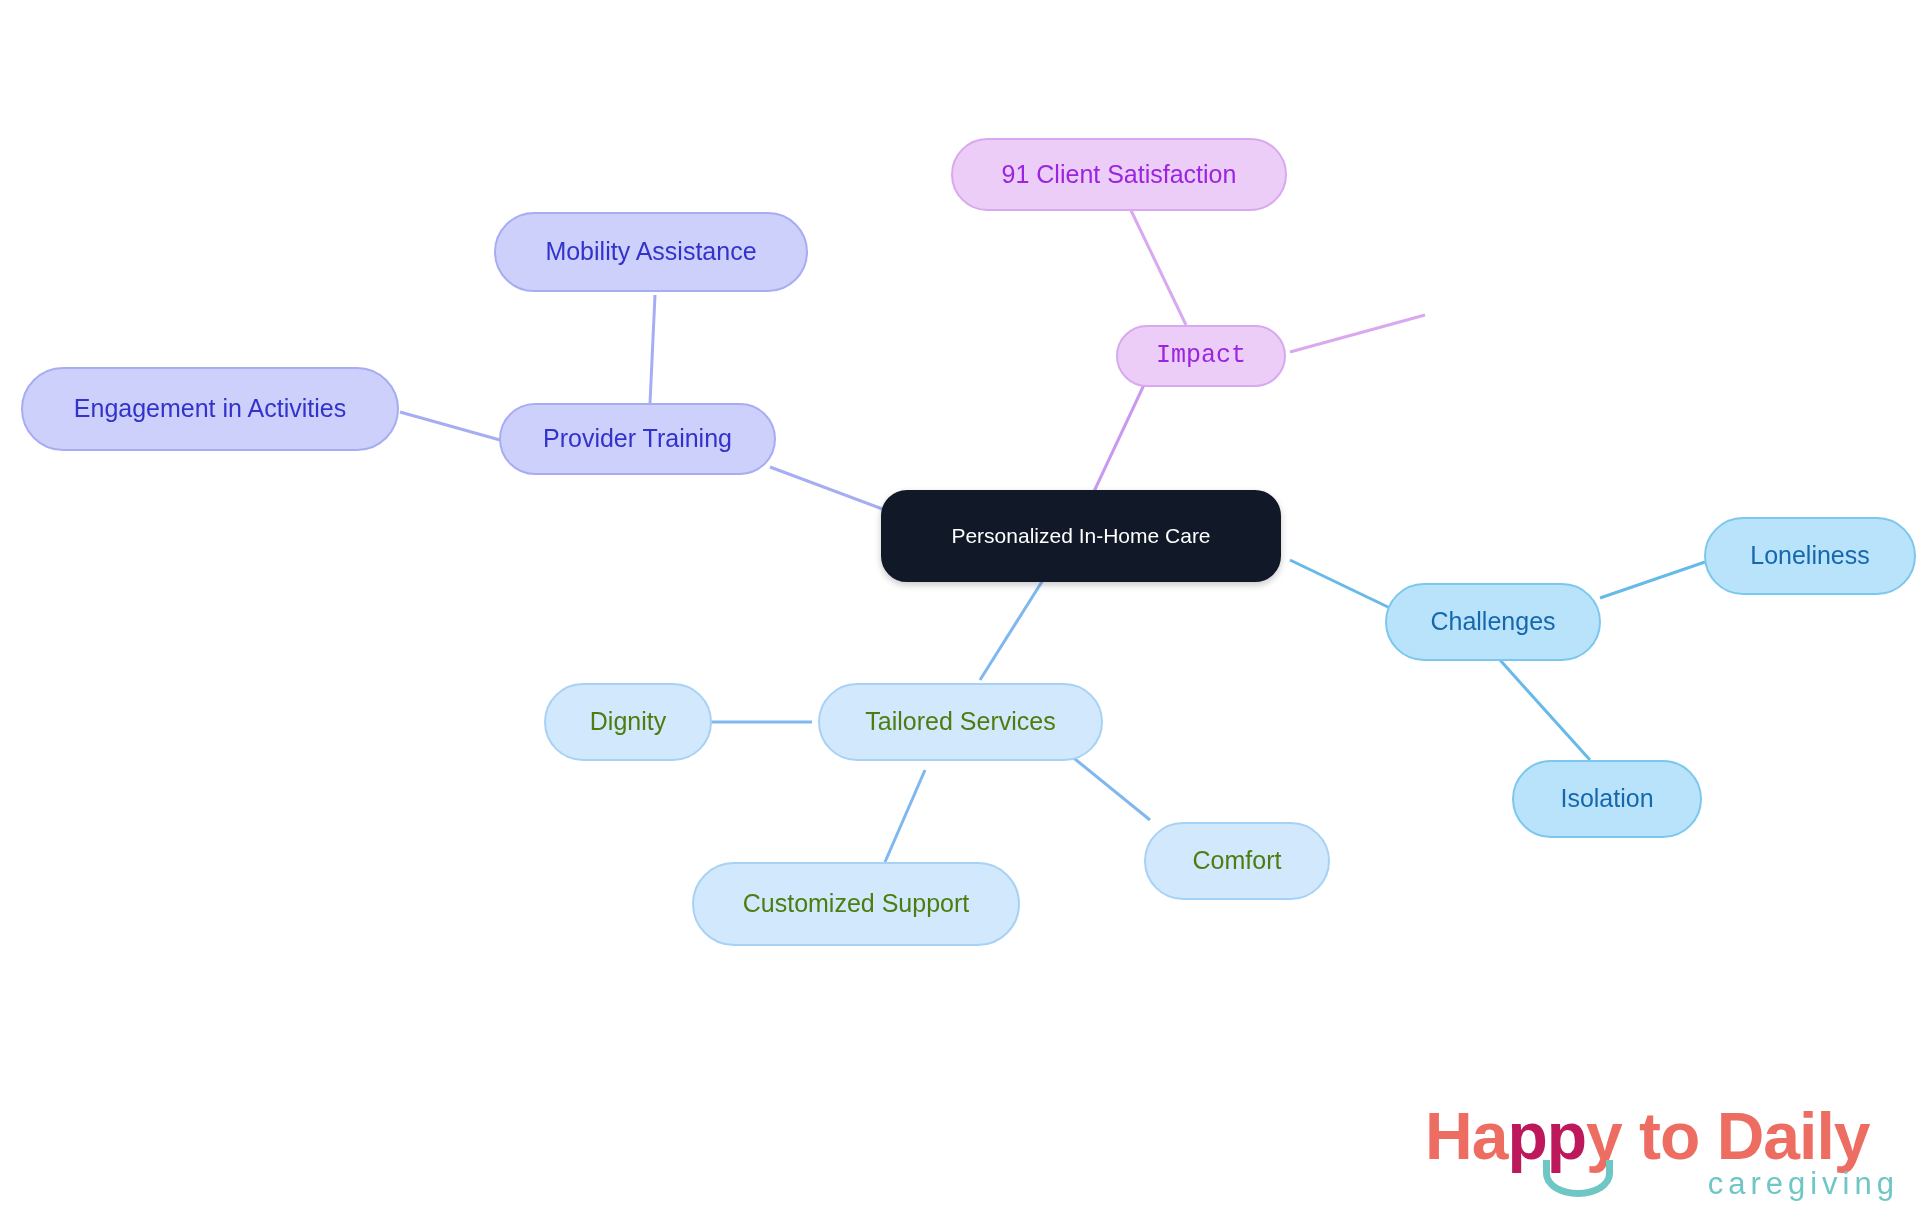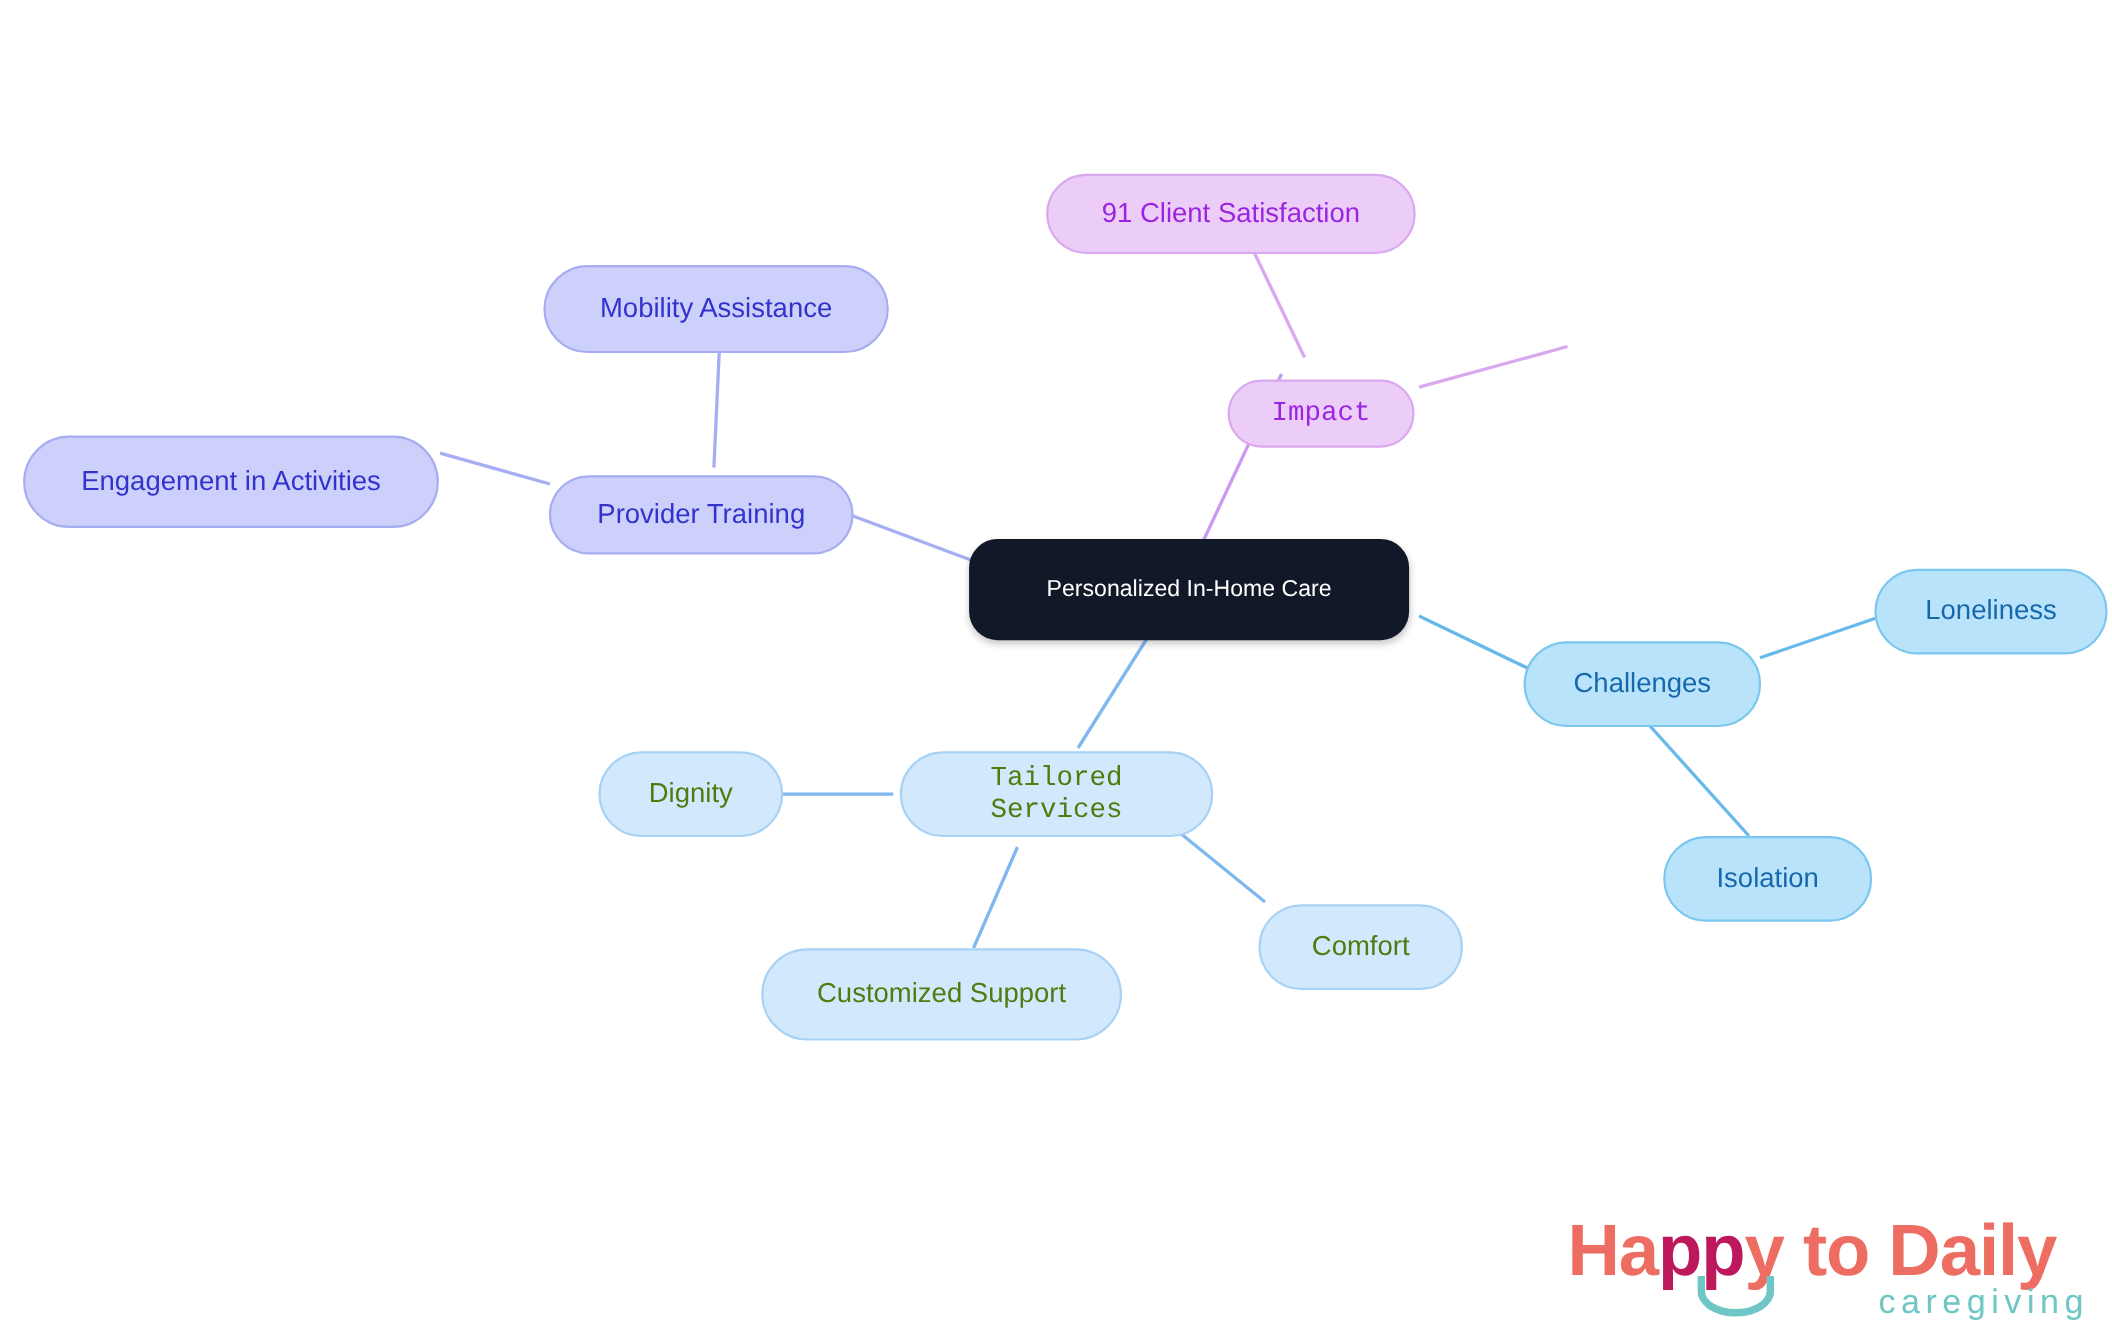--- a/index.html
+++ b/index.html
@@ -53,29 +53,27 @@
     font-size: 21px;
     border-radius: 26px;
     box-shadow: 0 3px 7px rgba(0,0,0,0.22);
   }
 
   .node-purple {
     background: #eccdf7;
     border-color: #d9a8ef;
     color: #9b24e0;
     font-size: 25px;
-    margin-top: 20px;
   }
 
   .node-periwinkle {
     background: #ccd0fa;
     border-color: #a7adf2;
     color: #3333cc;
     font-size: 25px;
-    margin-top: 29px;
   }
 
   .node-sky {
     background: #b9e3fb;
     border-color: #7cc7ee;
     color: #1668ad;
     font-size: 25px;
   }
 
   .node-blue {
@@ -162,21 +160,21 @@
   <div class="node node-periwinkle" style="left:494px; top:212px; width:314px; height:80px;">Mobility Assistance</div>
 
   <div class="node node-periwinkle" style="left:21px; top:367px; width:378px; height:84px;">Engagement in Activities</div>
 
   <div class="node node-sky" style="left:1704px; top:517px; width:212px; height:78px;">Loneliness</div>
 
   <div class="node node-sky" style="left:1385px; top:583px; width:216px; height:78px;">Challenges</div>
 
   <div class="node node-sky" style="left:1512px; top:760px; width:190px; height:78px;">Isolation</div>
 
-  <div class="node node-blue" style="left:818px; top:683px; width:285px; height:78px;font-family:Liberation Mono, monospace;">Tailored Services</div>
+  <div class="node node-blue" style="left:818px; top:683px; width:285px; height:78px;">Tailored Services</div>
 
   <div class="node node-blue" style="left:544px; top:683px; width:168px; height:78px;">Dignity</div>
 
   <div class="node node-blue" style="left:692px; top:862px; width:328px; height:84px;">Customized Support</div>
 
   <div class="node node-blue" style="left:1144px; top:822px; width:186px; height:78px;">Comfort</div>
 
   <div id="logo">
     <div class="logo-main"><span>Ha</span><span class="logo-teal">pp</span><span>y</span><span> to Daily</span></div>
     <div class="logo-smile"></div>

